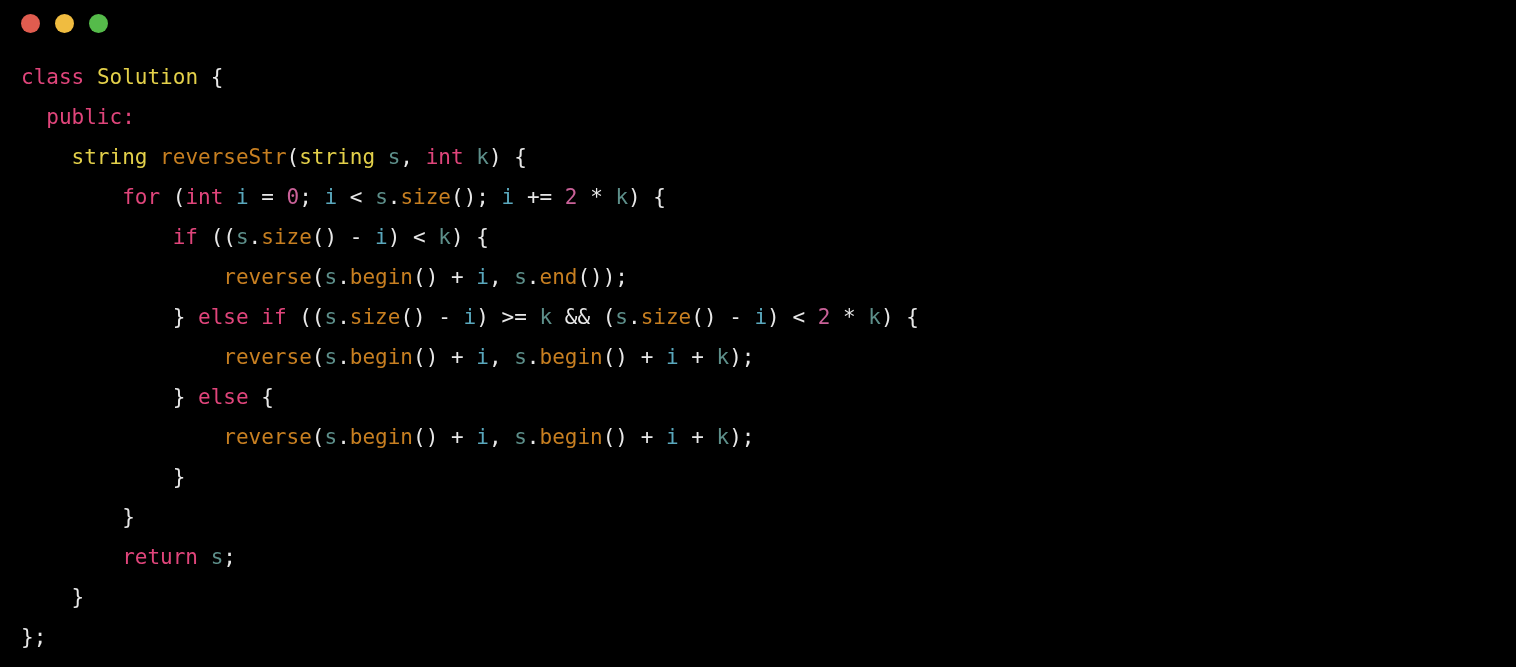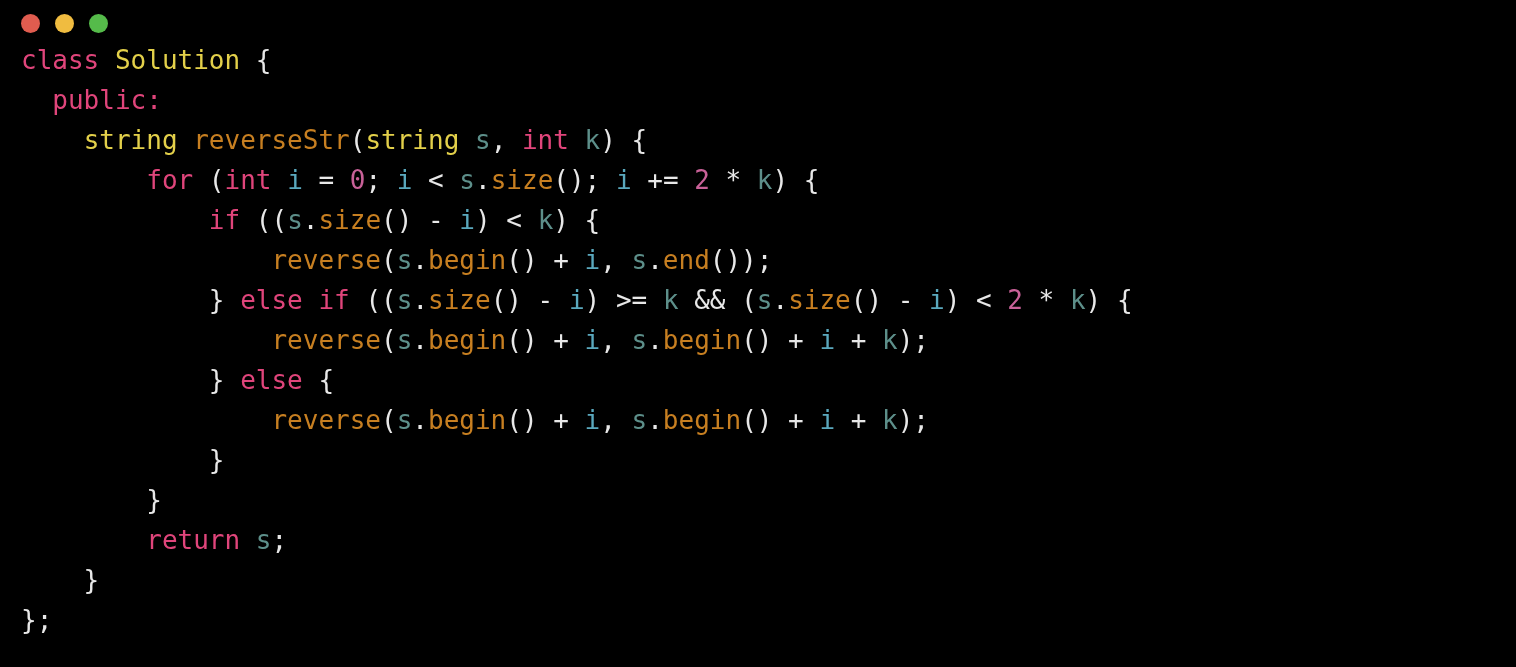--- a/index.html
+++ b/index.html
@@ -34,25 +34,25 @@
   }
   .dot {
     width: 19px;
     height: 19px;
     border-radius: 50%;
     margin-right: 15px;
     display: inline-block;
   }
   #code {
     position: absolute;
-    top: 40px;
+    top: 57px;
     left: 21px;
     right: 0;
     font-family: "DejaVu Sans Mono", "Liberation Mono", monospace;
-    font-size: 26px;
+    font-size: 21px;
     line-height: 40px;
     white-space: pre;
     color: #e8e8e8;
     letter-spacing: 0px;
     -webkit-font-smoothing: antialiased;
   }
   .line {
     height: 40px;
     white-space: pre;
   }

